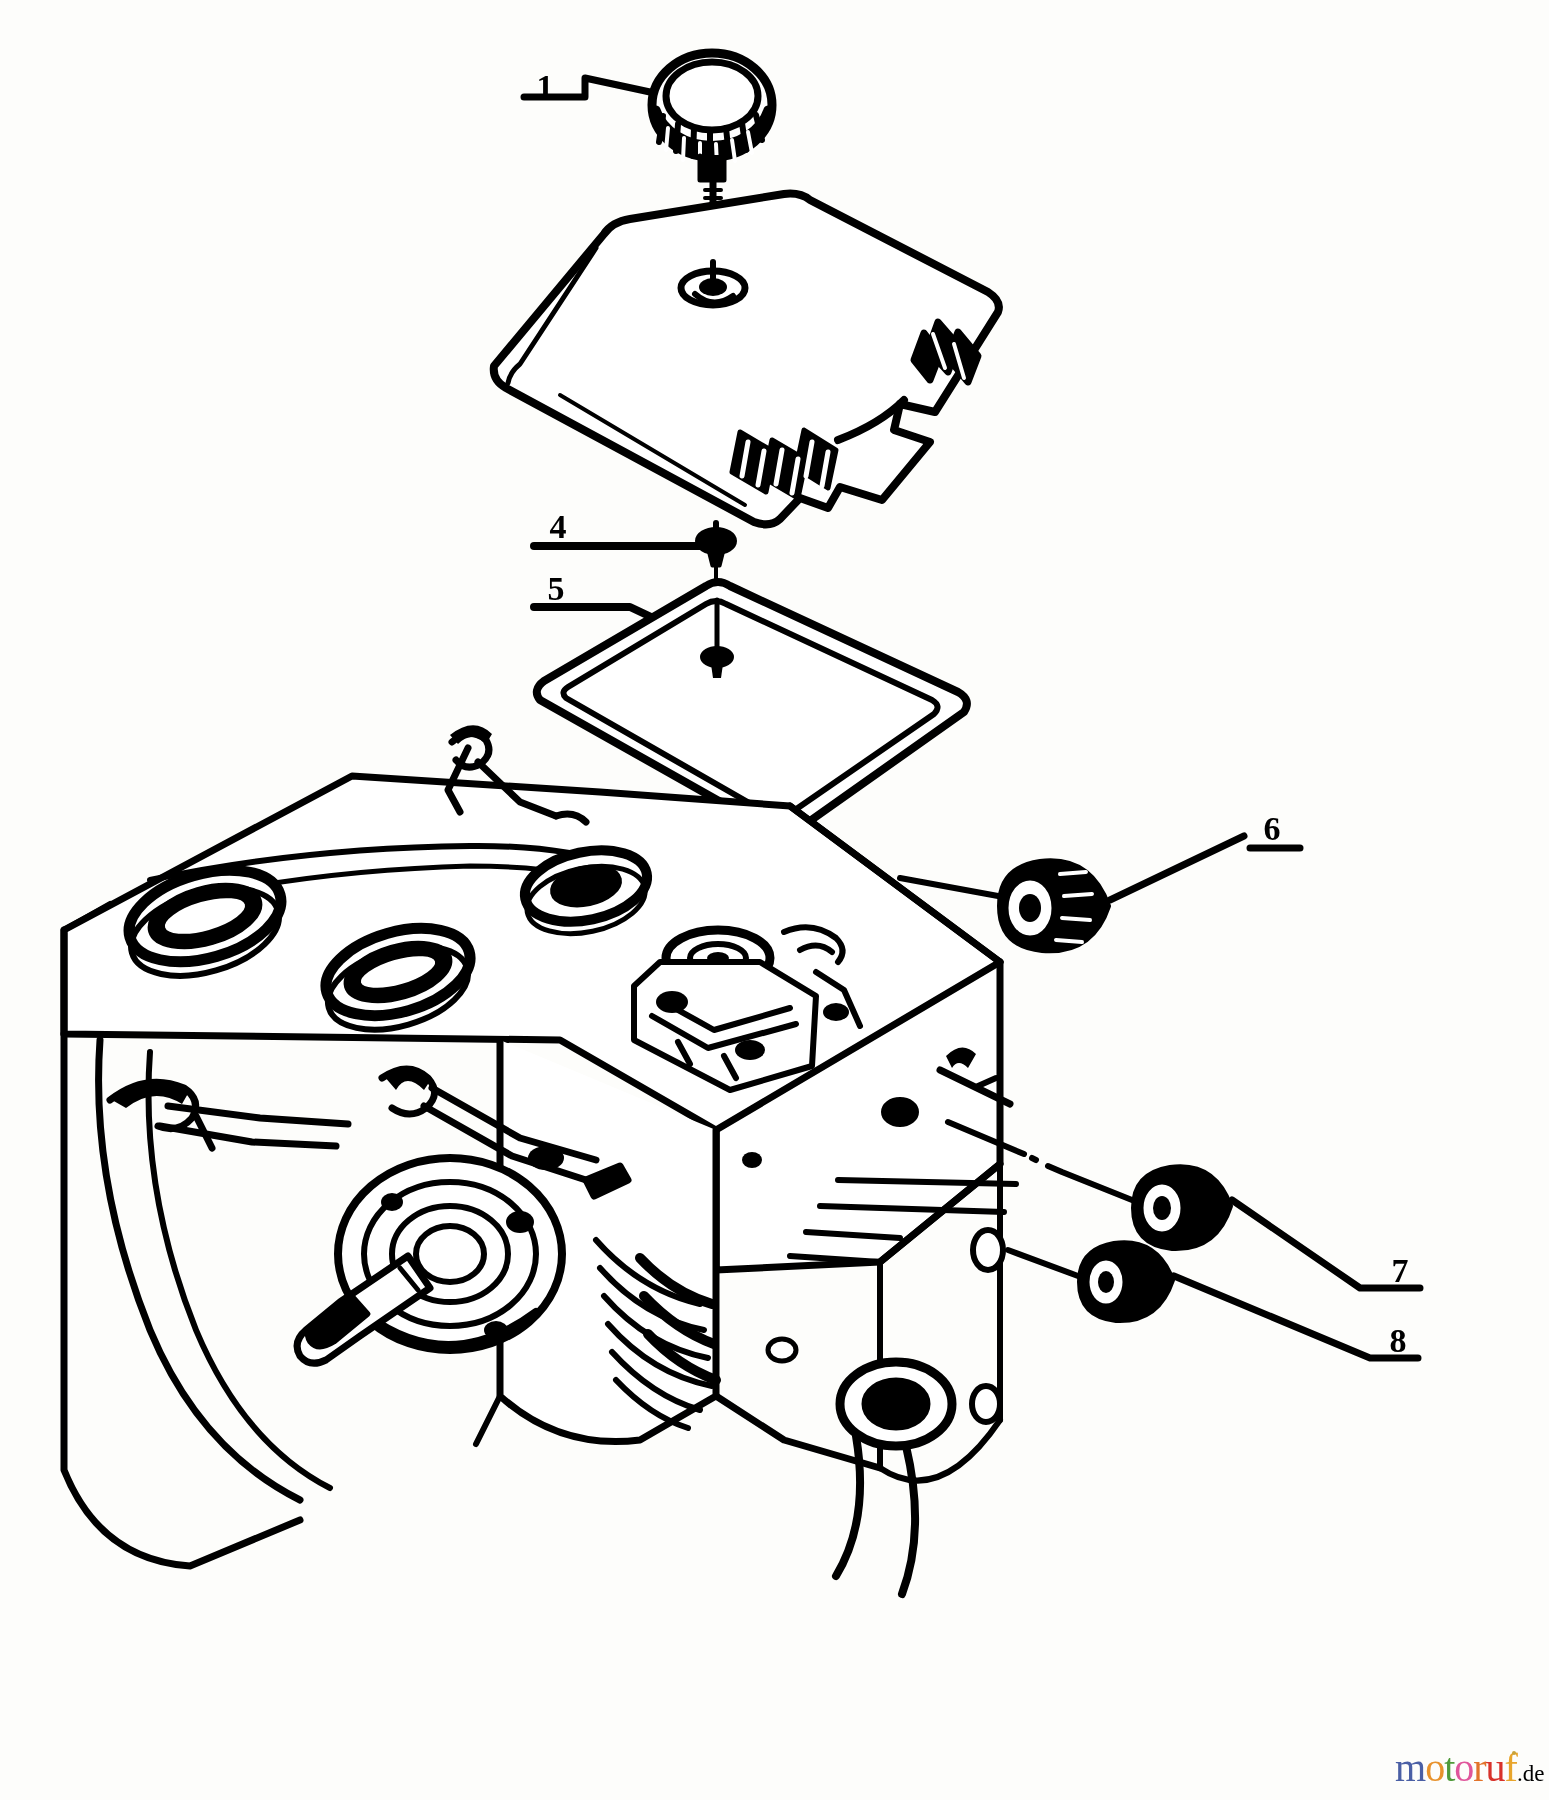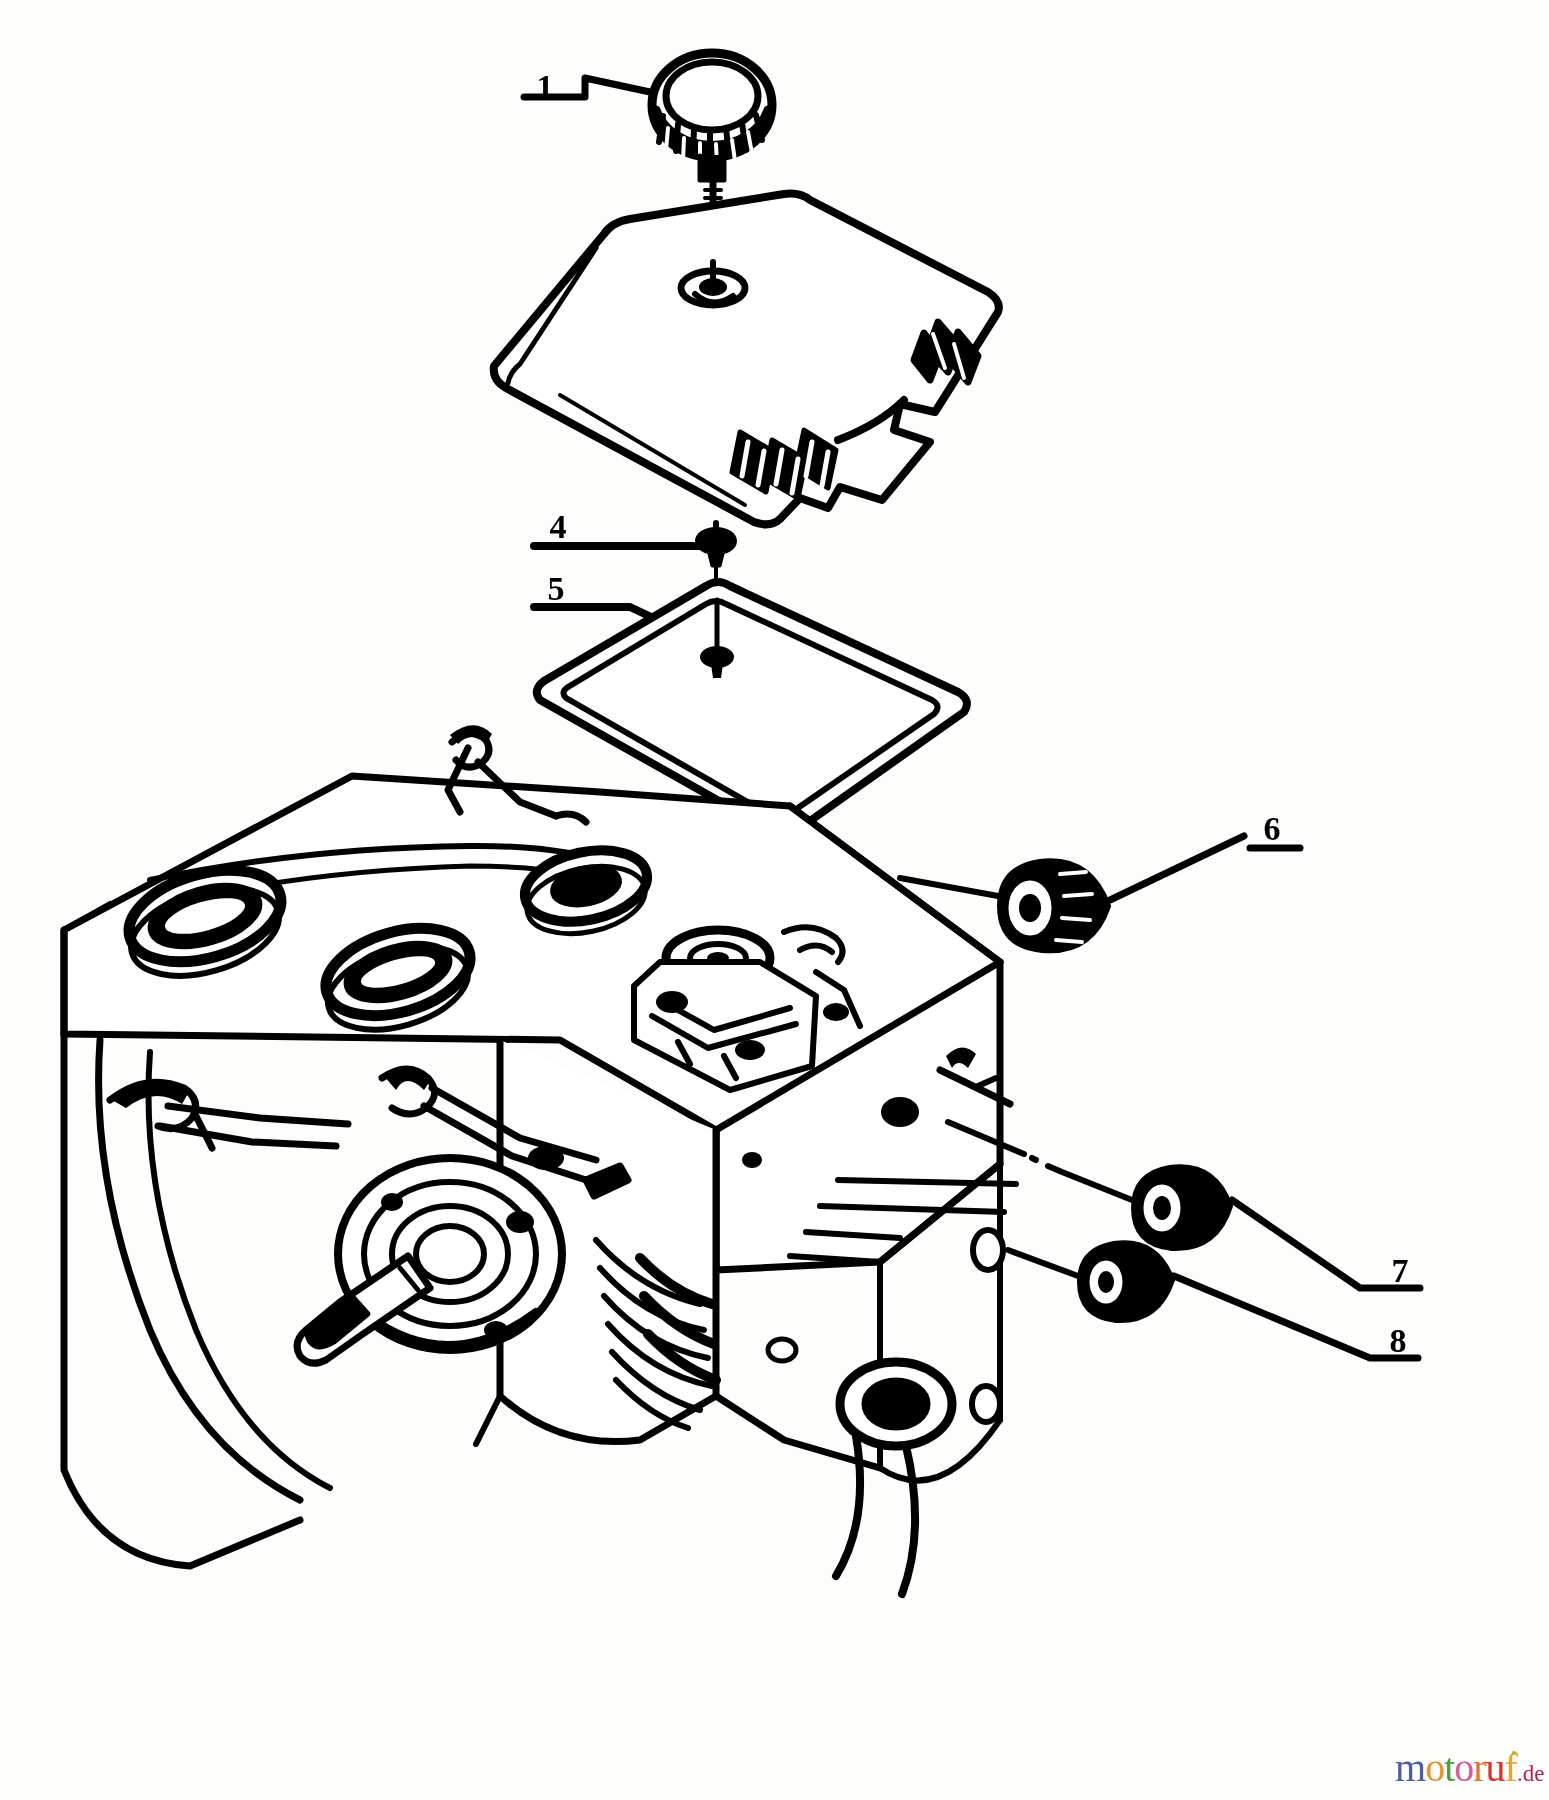--- a/index.html
+++ b/index.html
@@ -42,21 +42,21 @@
     font-family: "Liberation Serif", serif;
     font-size: 40px;
     font-weight: 400;
     letter-spacing: -1px;
     white-space: nowrap;
     line-height: 1;
     user-select: none;
   }
   .watermark .suffix {
     font-size: 23px;
-    color: #be185d;
+    color: #000000;
     letter-spacing: 0;
   }
   .wm-dot {
     position: absolute;
     left: 1512px;
     top: 1751px;
     width: 4px;
     height: 4px;
     border-radius: 50%;
     background: #c8a23a;

